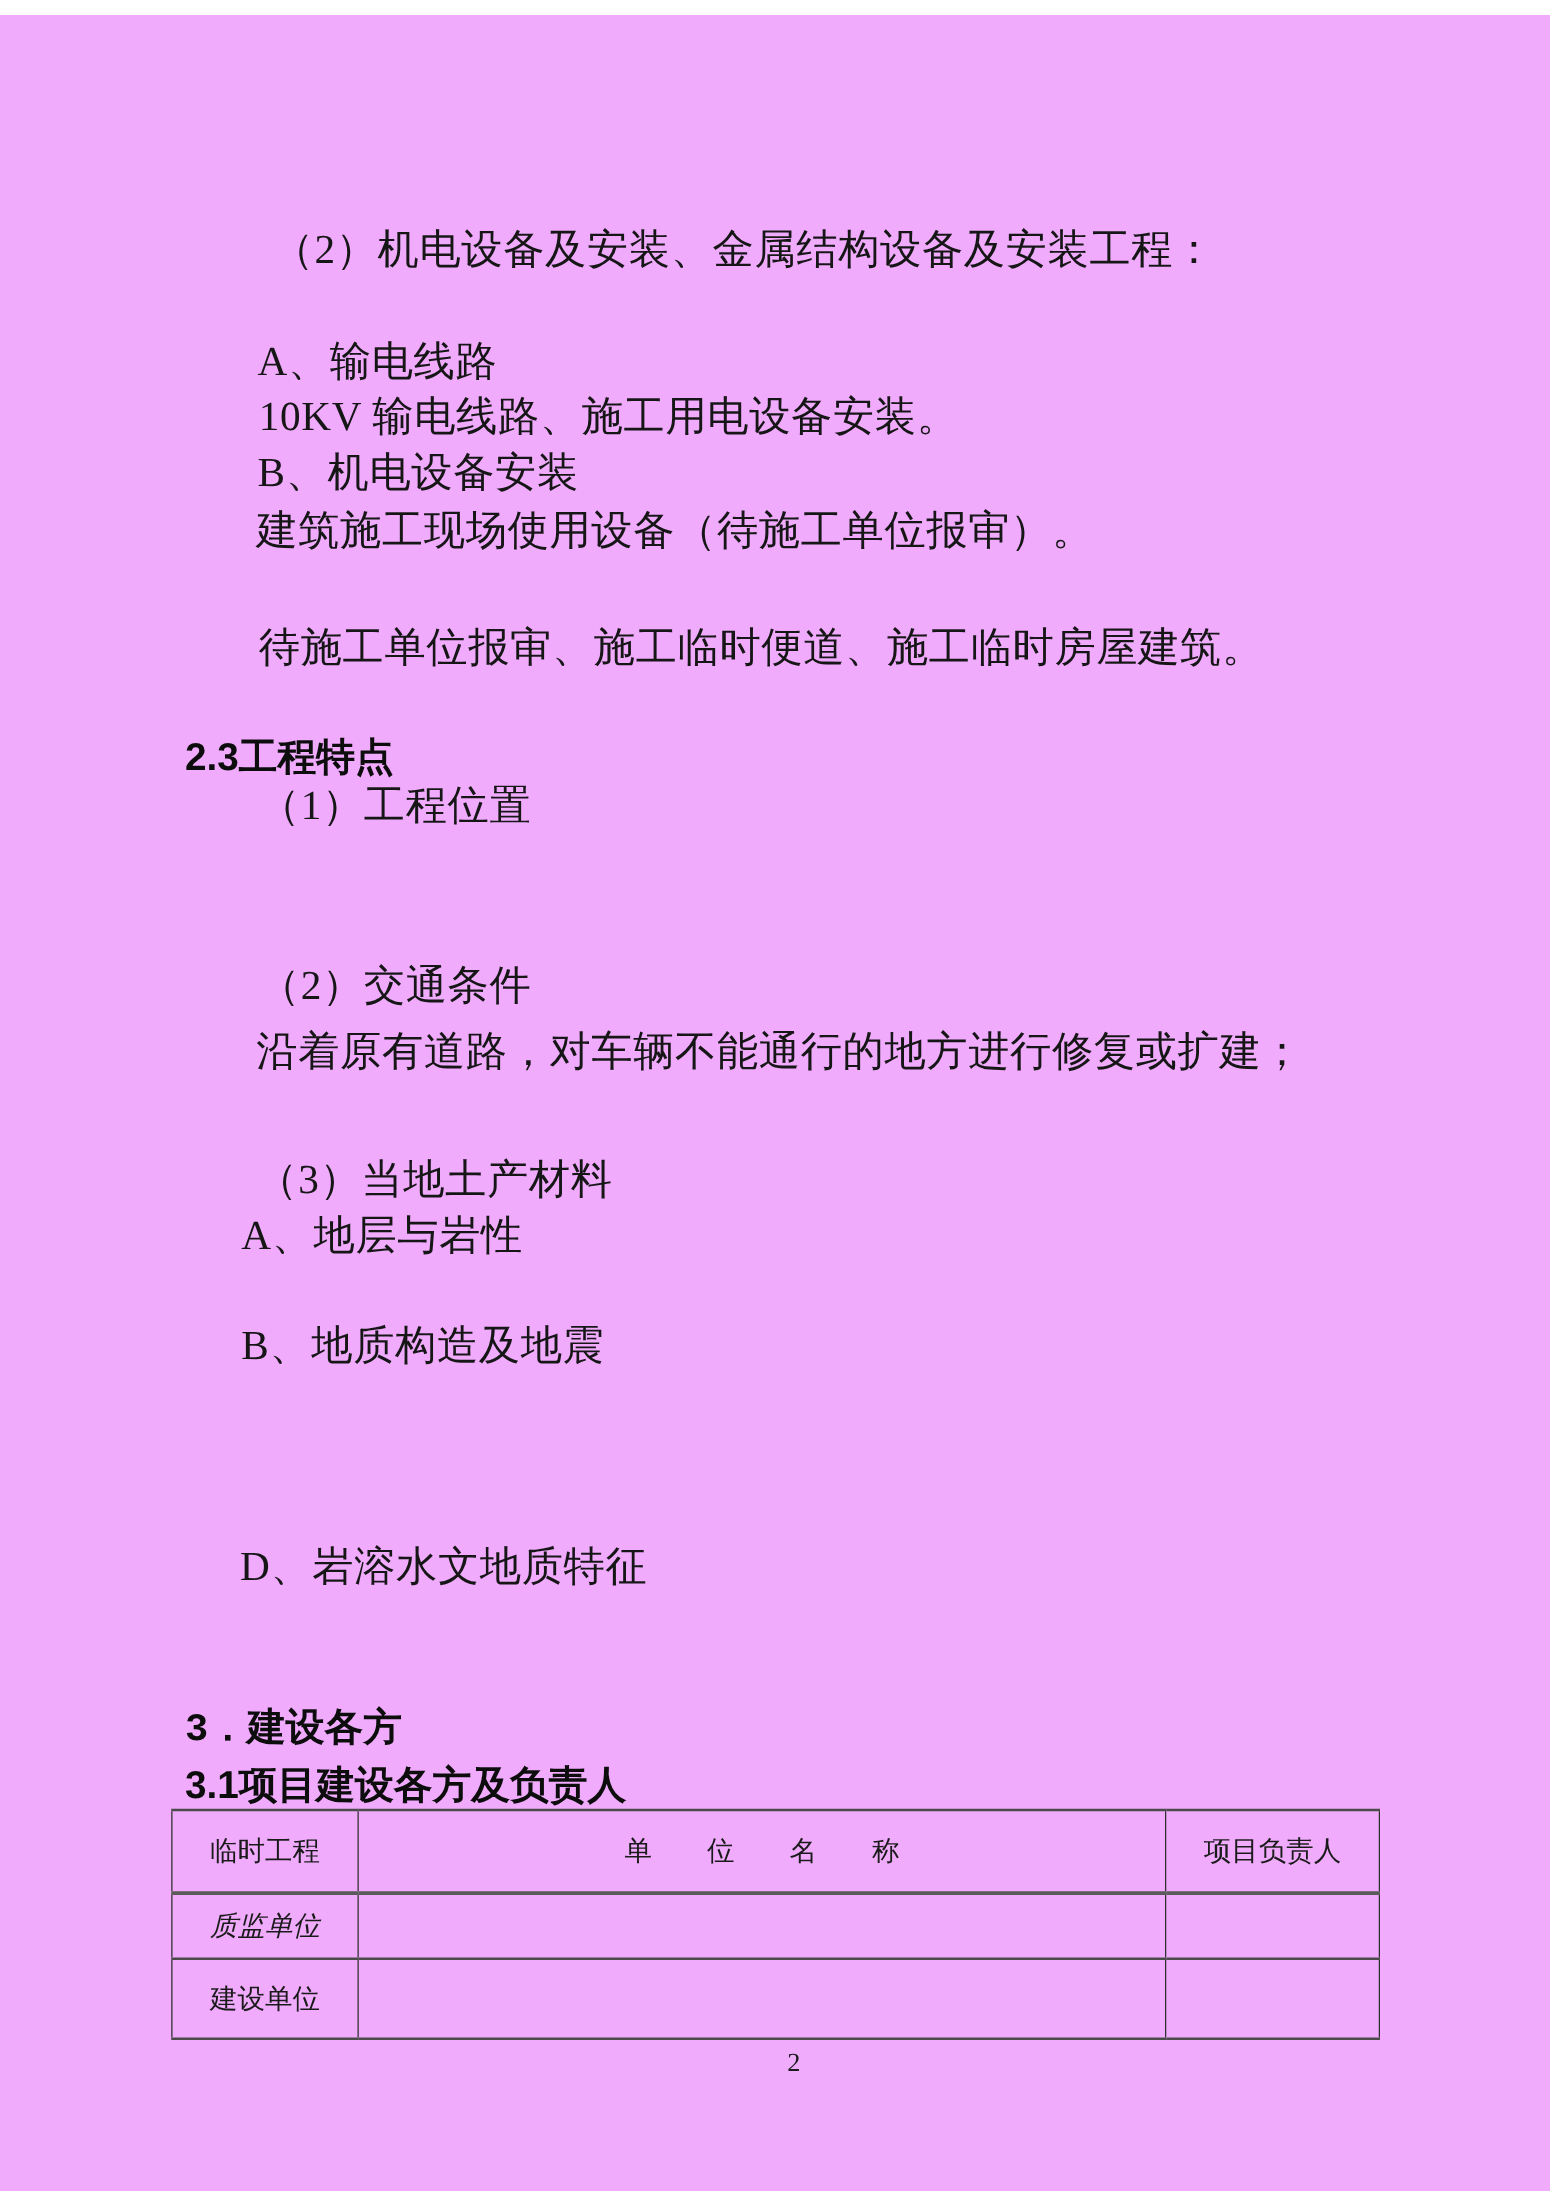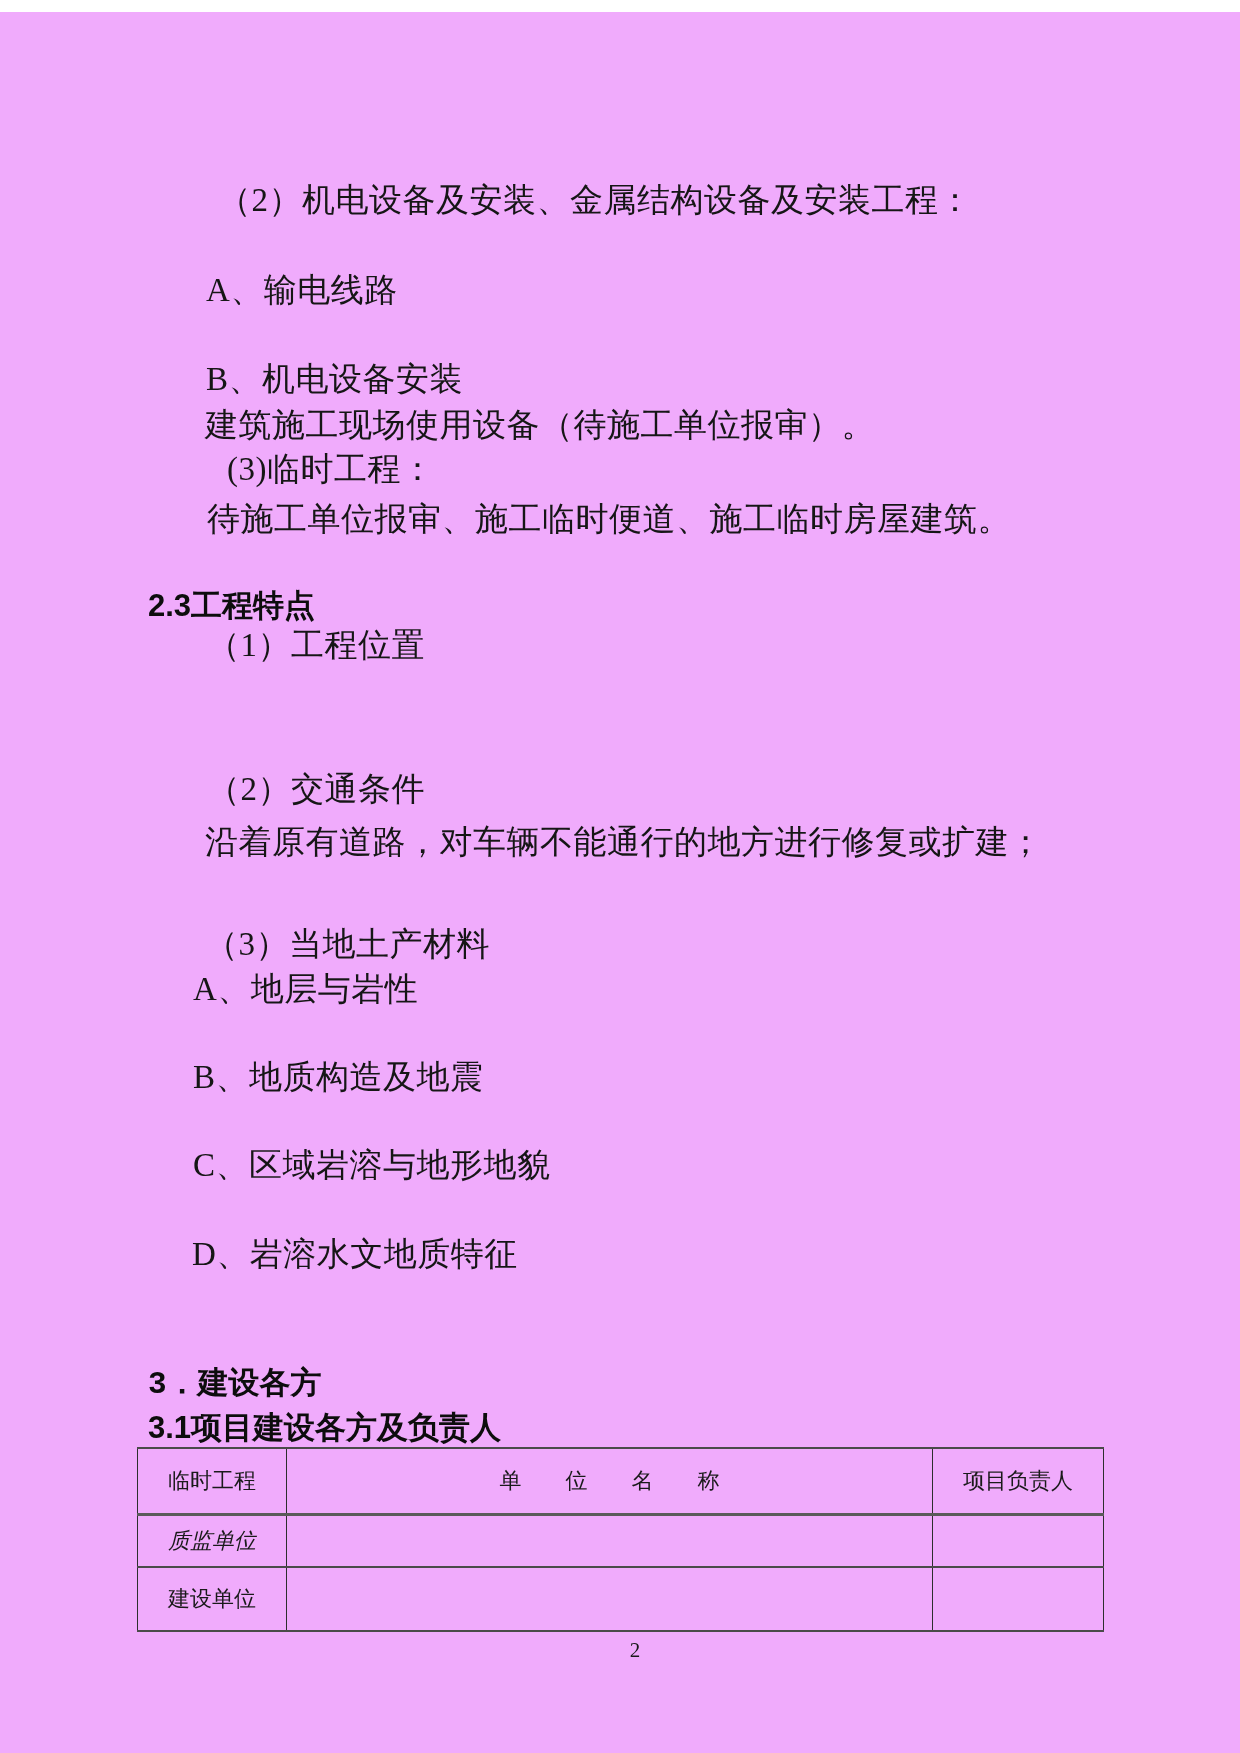--- a/index.html
+++ b/index.html
@@ -69,34 +69,33 @@
   }
 </style>
 </head>
 <body>
 
 <div class="page">
 
   <p class="ln" style="top:166px; left:218px;">（2）机电设备及安装、金属结构设备及安装工程：</p>
 
   <p class="ln" style="top:256px; left:206px;">A、输电线路</p>
+  <p class="ln" style="top:300px; left:207px;">10KV 输电线路、施工用电设备安装。</p>
   <p class="ln" style="top:345px; left:206px;">B、机电设备安装</p>
   <p class="ln" style="top:391px; left:205px;">建筑施工现场使用设备（待施工单位报审）。</p>
-  <p class="ln" style="top:435px; left:227px;">(3)临时工程：</p>
   <p class="ln" style="top:485px; left:207px;">待施工单位报审、施工临时便道、施工临时房屋建筑。</p>
 
   <h2 class="hd" style="top:573px; left:148px;">2.3工程特点</h2>
 
   <p class="ln" style="top:611px; left:207px;">（1）工程位置</p>
   <p class="ln" style="top:755px; left:207px;">（2）交通条件</p>
   <p class="ln" style="top:808px; left:205px;">沿着原有道路，对车辆不能通行的地方进行修复或扩建；</p>
   <p class="ln" style="top:910px; left:205px;">（3）当地土产材料</p>
   <p class="ln" style="top:1043px; left:193px;">B、地质构造及地震</p>
   <p class="ln" style="top:955px; left:193px;">A、地层与岩性</p>
-  <p class="ln" style="top:1131px; left:193px;">C、区域岩溶与地形地貌</p>
   <p class="ln" style="top:1220px; left:192px;">D、岩溶水文地质特征</p>
 
   <h2 class="hd" style="top:1352px; left:148px;font-family:Liberation Mono, monospace;">3．建设各方</h2>
   <h3 class="hd" style="top:1395px; left:148px;">3.1项目建设各方及负责人</h3>
 
   <table class="proj">
     <colgroup>
         <col class="c1">
         <col class="c2">
         <col class="c3">

